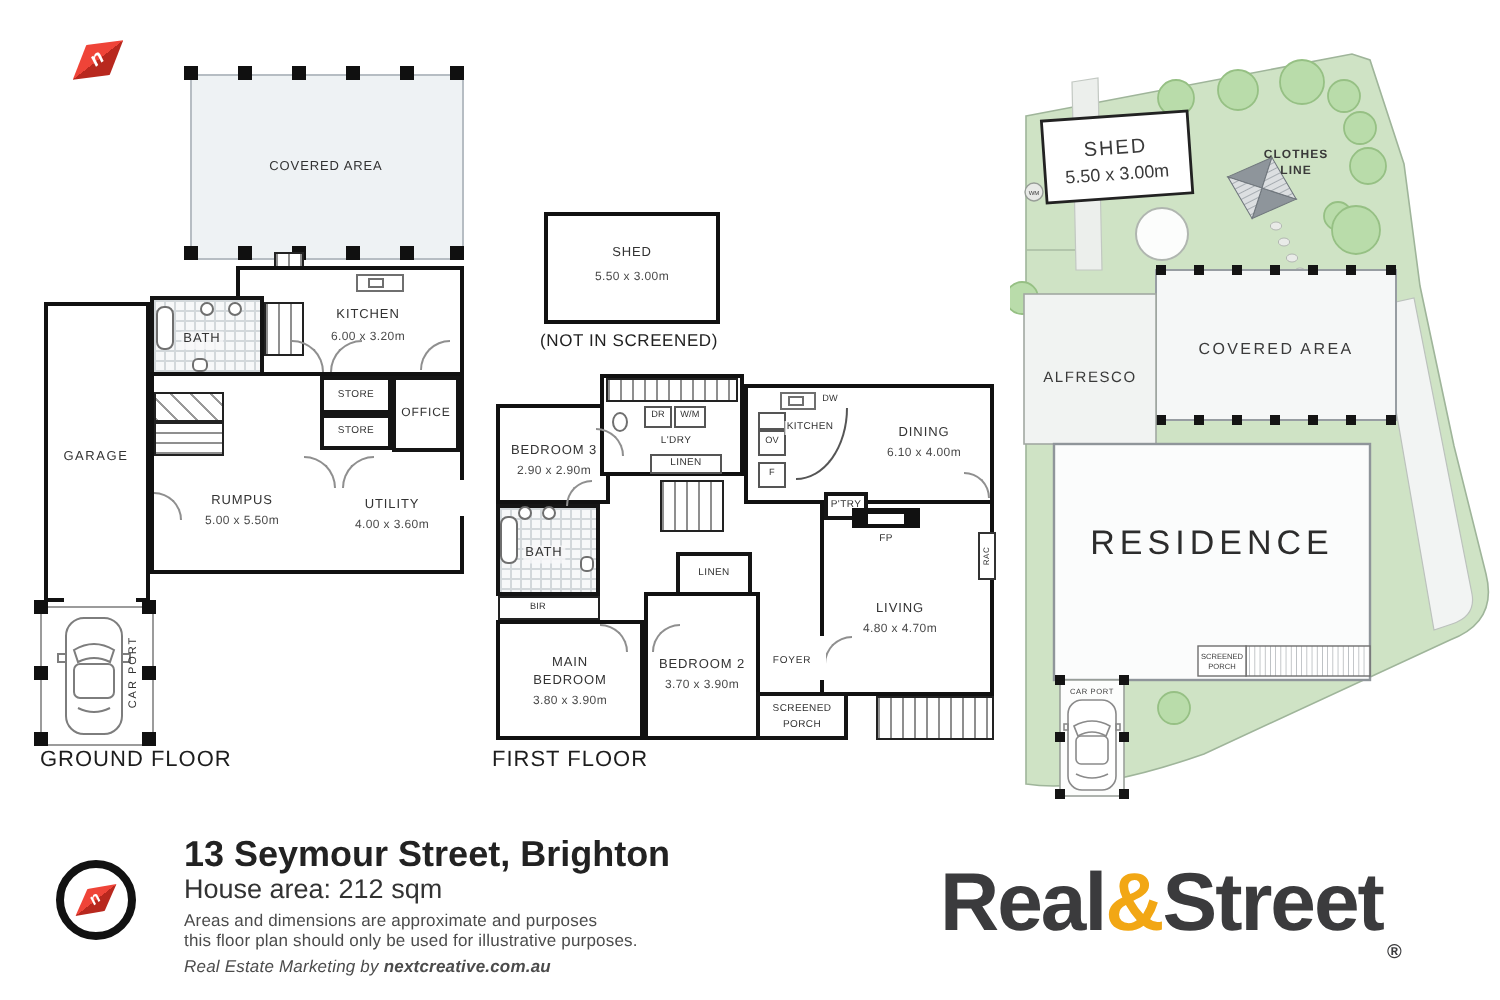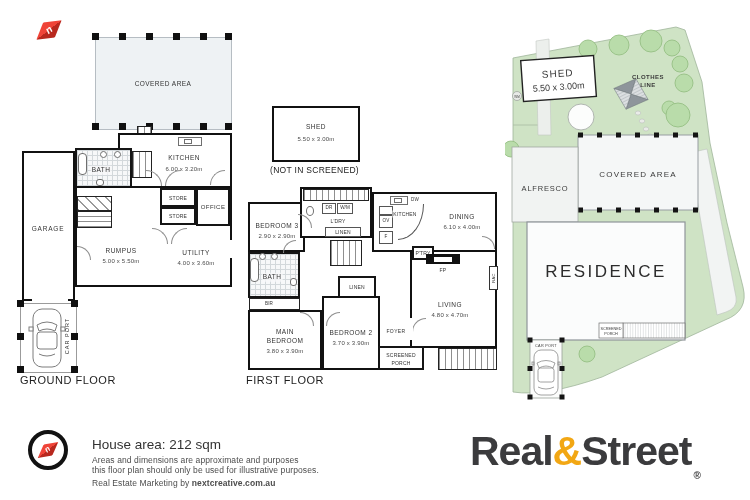--- a/index.html
+++ b/index.html
@@ -319,23 +319,24 @@
         <rect x="53" y="337" width="2" height="3"></rect>
     </g>
   </svg>
 
   <div class="logoring" style="left:28px;top:430px;">
     <div class="needlewrap" style="left:16px;top:16px;">
       <div class="needle" style="width:26px;height:14px;"></div>
       <div class="needle-n" style="font-size:8px;">n</div>
     </div>
   </div>
+  <div class="addr" style="left:92px;top:417px;">13 Seymour Street, Brighton</div>
   <div class="area" style="left:92px;top:437px;">House area: 212 sqm</div>
   <div class="fine" style="left:92px;top:455px;">Areas and dimensions are approximate and purposes</div>
   <div class="fine" style="left:92px;top:465px;">this floor plan should only be used for illustrative purposes.</div>
-  <div class="fine" style="left:92px;top:478px;">
+  <div class="fine" style="left:92px;top:478px;font-style:italic;">
     <span>Real Estate Marketing by </span><b>nextcreative.com.au</b>
   </div>
   <div class="brand" style="left:470px;top:428px;">
     <span>Real</span><span class="amp">&amp;</span><span>Street</span><span class="reg">®</span>
   </div>
 
 </div>
 
 </body></html>

